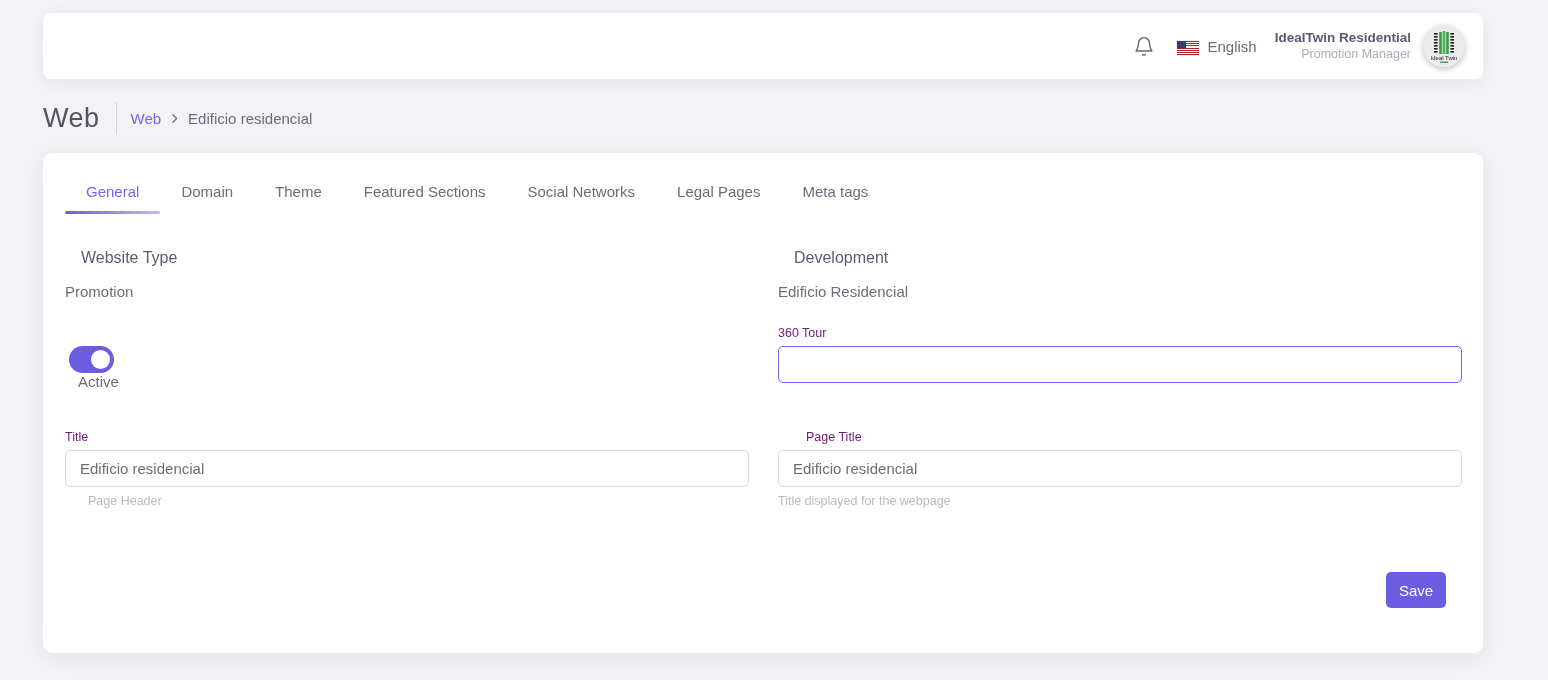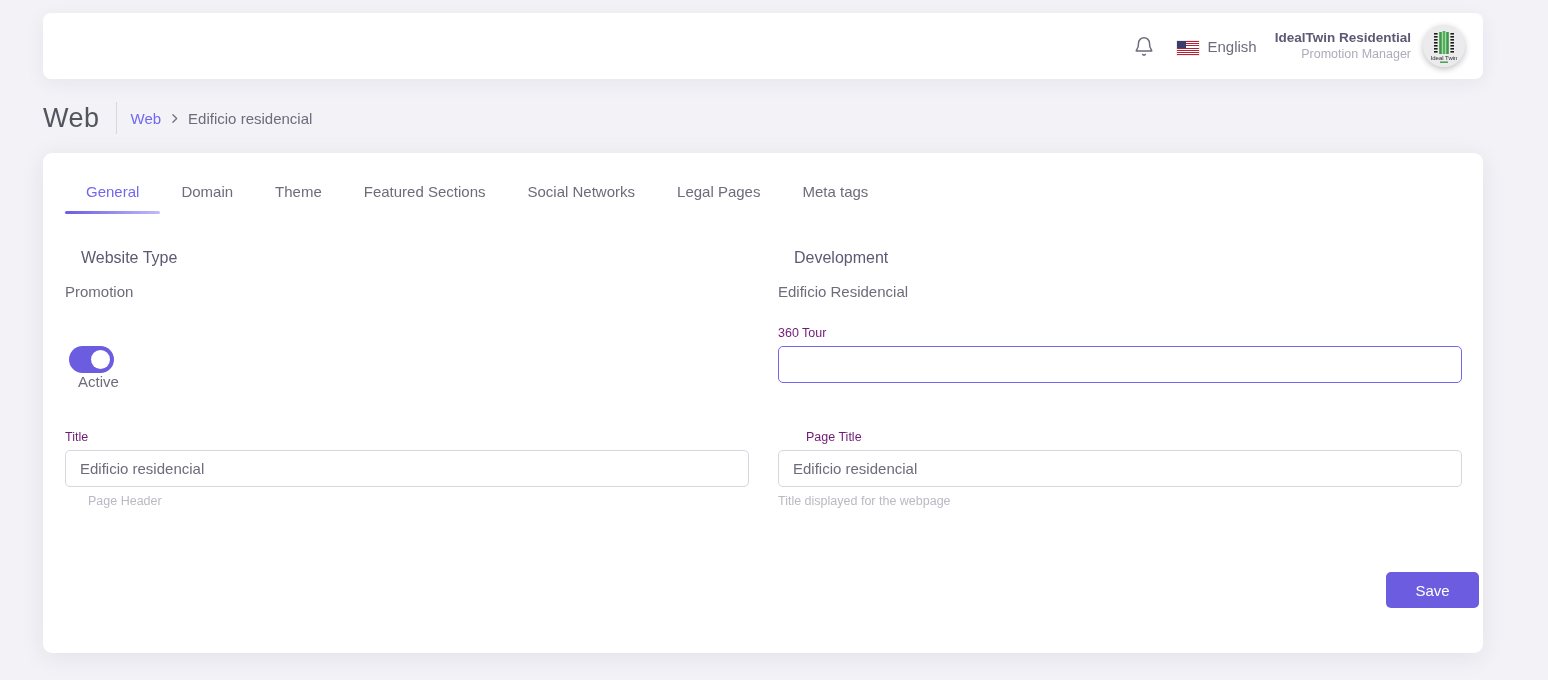--- a/index.html
+++ b/index.html
@@ -56,21 +56,21 @@
   .text-input.accent-border { border:1.5px solid #7367f0; }
   .helper { position:absolute; font-size:12.5px; color:#b9b9c3; }
 
   
   .toggle-wrap { position:absolute; left:22px; top:193px; display:flex; align-items:center; cursor:pointer;flex-direction:column; }
   .switch { position:relative; width:45px; height:27px; border-radius:14px; background:#6c5ce0; }
   .switch .knob { position:absolute; top:4px; right:4px; width:19px; height:19px; border-radius:50%; background:#fff; }
   .toggle-label { margin-left:13px; font-size:15px; color:#6e6b7b; }
 
   
-  .save-btn { position:absolute; left:1343px; top:419px; width:93px; height:36px;
+  .save-btn { position:absolute; left:1343px; top:419px; width:60px; height:36px;
               background:#6c5ce0; color:#fff; font-size:15px; font-weight:500; border:none;
               border-radius:5px; cursor:pointer; font-family:"Liberation Sans", sans-serif; }
 </style>
 </head>
 <body>
 
 <div class="screen">
 
   <div class="topbar">
     <div class="topbar-right">

